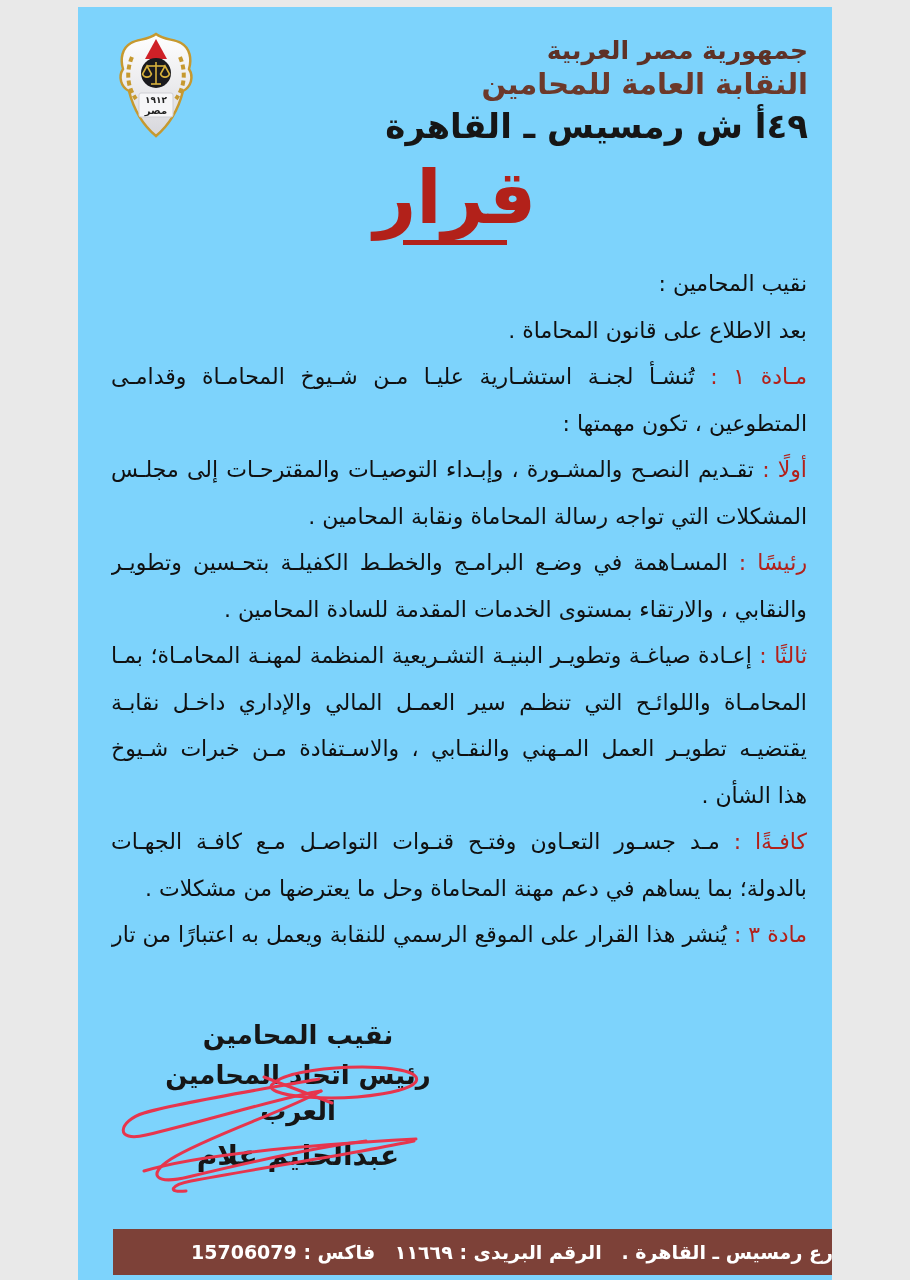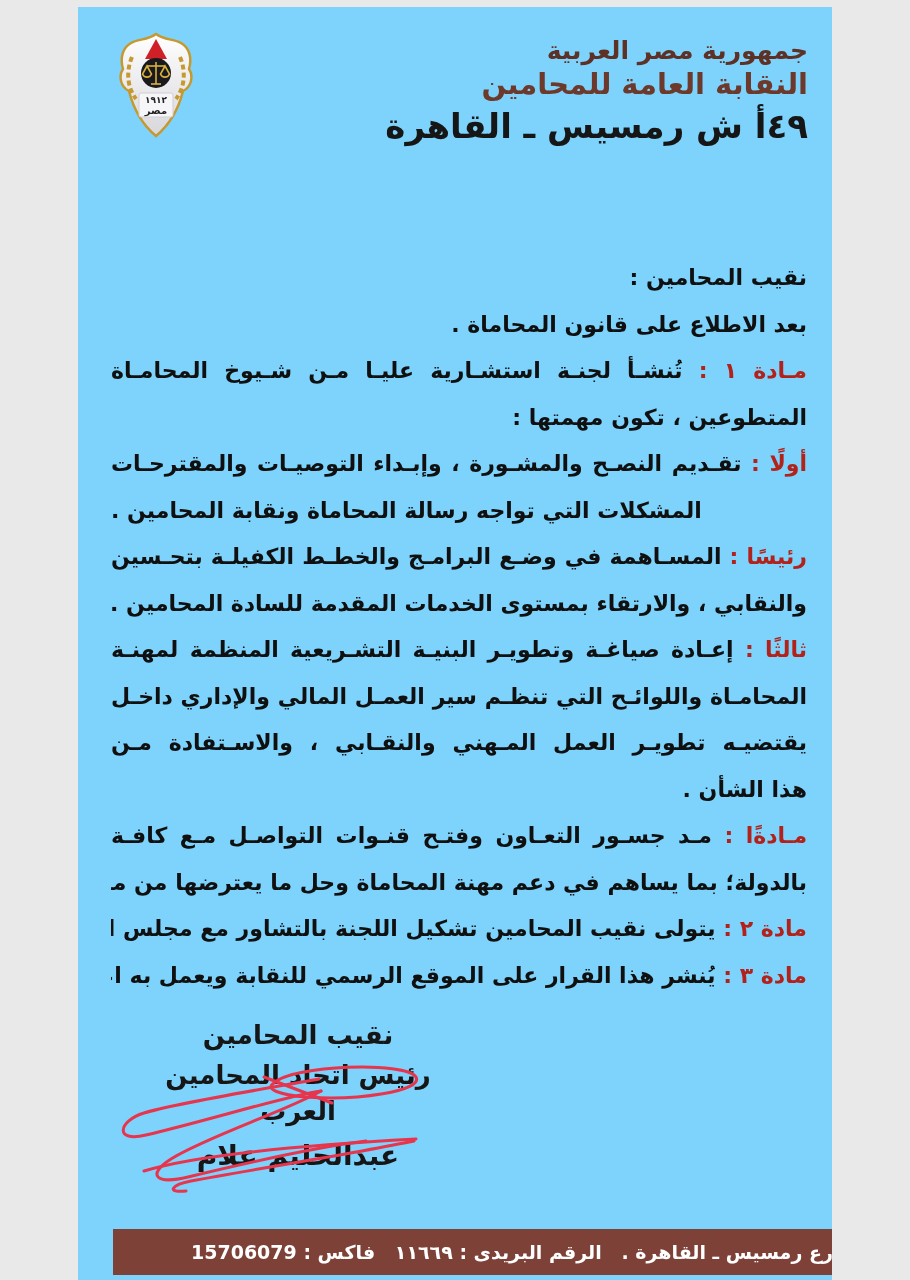--- a/index.html
+++ b/index.html
@@ -21,26 +21,26 @@
   .header .h2{font-size:29px;color:var(--brown2);line-height:1.3;}
   .header .h3{font-size:34px;color:#161616;line-height:1.35;}
   
   .logo{position:absolute;top:24px;left:34px;width:88px;height:108px;}
   
   .title-wrap{position:absolute;top:150px;left:0;width:100%;text-align:center;}
   .title{font-size:74px;font-weight:bold;color:var(--red);line-height:1.1;letter-spacing:2px;}
   .title-underline{width:104px;height:5px;background:var(--red);margin:2px auto 0;}
   
   .body-text{
-    position:absolute;top:248px;right:25px;left:33px;direction:rtl;
-    font-weight:bold;font-size:22px;color:var(--ink);
+    position:absolute;top:254px;right:25px;left:33px;direction:rtl;
+    font-weight:normal;font-size:22px;color:var(--ink);
   }
   .line{height:46.5px;line-height:46.5px;overflow:hidden;white-space:nowrap;}
   .line.just{white-space:normal;text-align:justify;text-align-last:justify;-moz-text-align-last:justify;}
-  .line.center{text-align:left;}
+  .line.center{text-align:right;}
   .line.right{text-align:right;}
   .red{color:var(--red);}
   
   .sign-block{position:absolute;top:1012px;left:52px;width:336px;text-align:center;direction:rtl;color:#161616;}
   .sign-title1{font-size:26px;font-weight:bold;line-height:1.3;}
   .sign-title2{font-size:26px;font-weight:bold;line-height:1.4;margin-top:4px;}
   .sign-name{font-size:28px;font-weight:bold;line-height:1.4;margin-top:6px;}
   .sign-scribble{position:absolute;top:1042px;left:36px;width:330px;height:150px;pointer-events:none;}
   
   .footer-bar{
@@ -78,43 +78,46 @@
       <path d="M35 35 H53"></path>
       <path d="M35 35 l-4.5 8 a4.8 4.8 0 0 0 9 0 Z"></path>
       <path d="M53 35 l-4.5 8 a4.8 4.8 0 0 0 9 0 Z"></path>
       <path d="M39 53 H49"></path>
     </g>
     <rect x="27" y="62" width="34" height="24" rx="2" fill="#f6f6f8" stroke="#cfcfd4"></rect>
     <text x="44" y="72" font-size="9" text-anchor="middle" fill="#222" font-weight="bold" font-family="DejaVu Sans, sans-serif">١٩١٢</text>
     <text x="44" y="83" font-size="10" text-anchor="middle" fill="#222" font-weight="bold" font-family="DejaVu Sans, sans-serif">مصر</text>
   </svg>
 
+  <div class="title-wrap">
+    <div class="title">قرار</div>
+    <div class="title-underline"></div>
+  </div>
 
   <div class="body-text">
     <div class="line right"><span>نقيب المحامين :</span></div>
     <div class="line right"><span>بعد الاطلاع على قانون المحاماة .</span></div>
 
     <div class="line just"><span class="red">مـادة ١ :</span> <span>تُنشـأ لجنـة استشـارية عليـا مـن شـيوخ المحامـاة وقدامـى النقابـيين ، وكبـار المحـامين</span></div>
     <div class="line right"><span>المتطوعين ، تكون مهمتها :</span></div>
 
     <div class="line just"><span class="red">أولًا :</span> <span>تقـديم النصـح والمشـورة ، وإبـداء التوصيـات والمقترحـات إلى مجلـس النقابـة بشـأن</span></div>
     <div class="line center"><span>المشكلات التي تواجه رسالة المحاماة ونقابة المحامين .</span></div>
 
     <div class="line just"><span class="red">رئيسًا :</span> <span>المسـاهمة في وضـع البرامـج والخطـط الكفيلـة بتحـسين وتطويـر العمـل المـهني</span></div>
     <div class="line center"><span>والنقابي ، والارتقاء بمستوى الخدمات المقدمة للسادة المحامين .</span></div>
 
     <div class="line just"><span class="red">ثالثًا :</span> <span>إعـادة صياغـة وتطويـر البنيـة التشـريعية المنظمة لمهنـة المحامـاة؛ بمـا يشـمل قانـون</span></div>
     <div class="line just"><span>المحامـاة واللوائـح التي تنظـم سير العمـل المالي والإداري داخـل نقابـة المحـامين ، وغير ممـا</span></div>
     <div class="line just"><span>يقتضيـه تطويـر العمل المـهني والنقـابي ، والاسـتفادة مـن خبرات شـيوخ المحامـاة في</span></div>
     <div class="line right"><span>هذا الشأن .</span></div>
 
-    <div class="line just"><span class="red">مـادةًا :</span> <span>مـد جسـور التعـاون وفتـح قنـوات التواصـل مـع كافـة الجهـات والسـلطات المختصـة</span></div>
+    <div class="line just"><span class="red">كافـةًا :</span> <span>مـد جسـور التعـاون وفتـح قنـوات التواصـل مـع كافـة الجهـات والسـلطات المختصـة</span></div>
     <div class="line center"><span>بالدولة؛ بما يساهم في دعم مهنة المحاماة وحل ما يعترضها من مشكلات .</span></div>
 
-    <div class="line right"><span class="red">مادة ٢ :</span> <span>يتولى نقيب المحامين تشكيل اللجنة بالتشاور مع مجلس النقابة .</span></div>
     <div class="line right"><span class="red">مادة ٣ :</span> <span>يُنشر هذا القرار على الموقع الرسمي للنقابة ويعمل به اعتبارًا من تاريخه .</span></div>
   </div>
 
   <div class="sign-block">
     <div class="sign-title1">نقيب المحامين</div>
     <div class="sign-title2">رئيس اتحاد المحامين العرب</div>
     <div class="sign-name">عبدالحليم علام</div>
   </div>
 
   <svg class="sign-scribble" viewBox="0 0 330 150">

